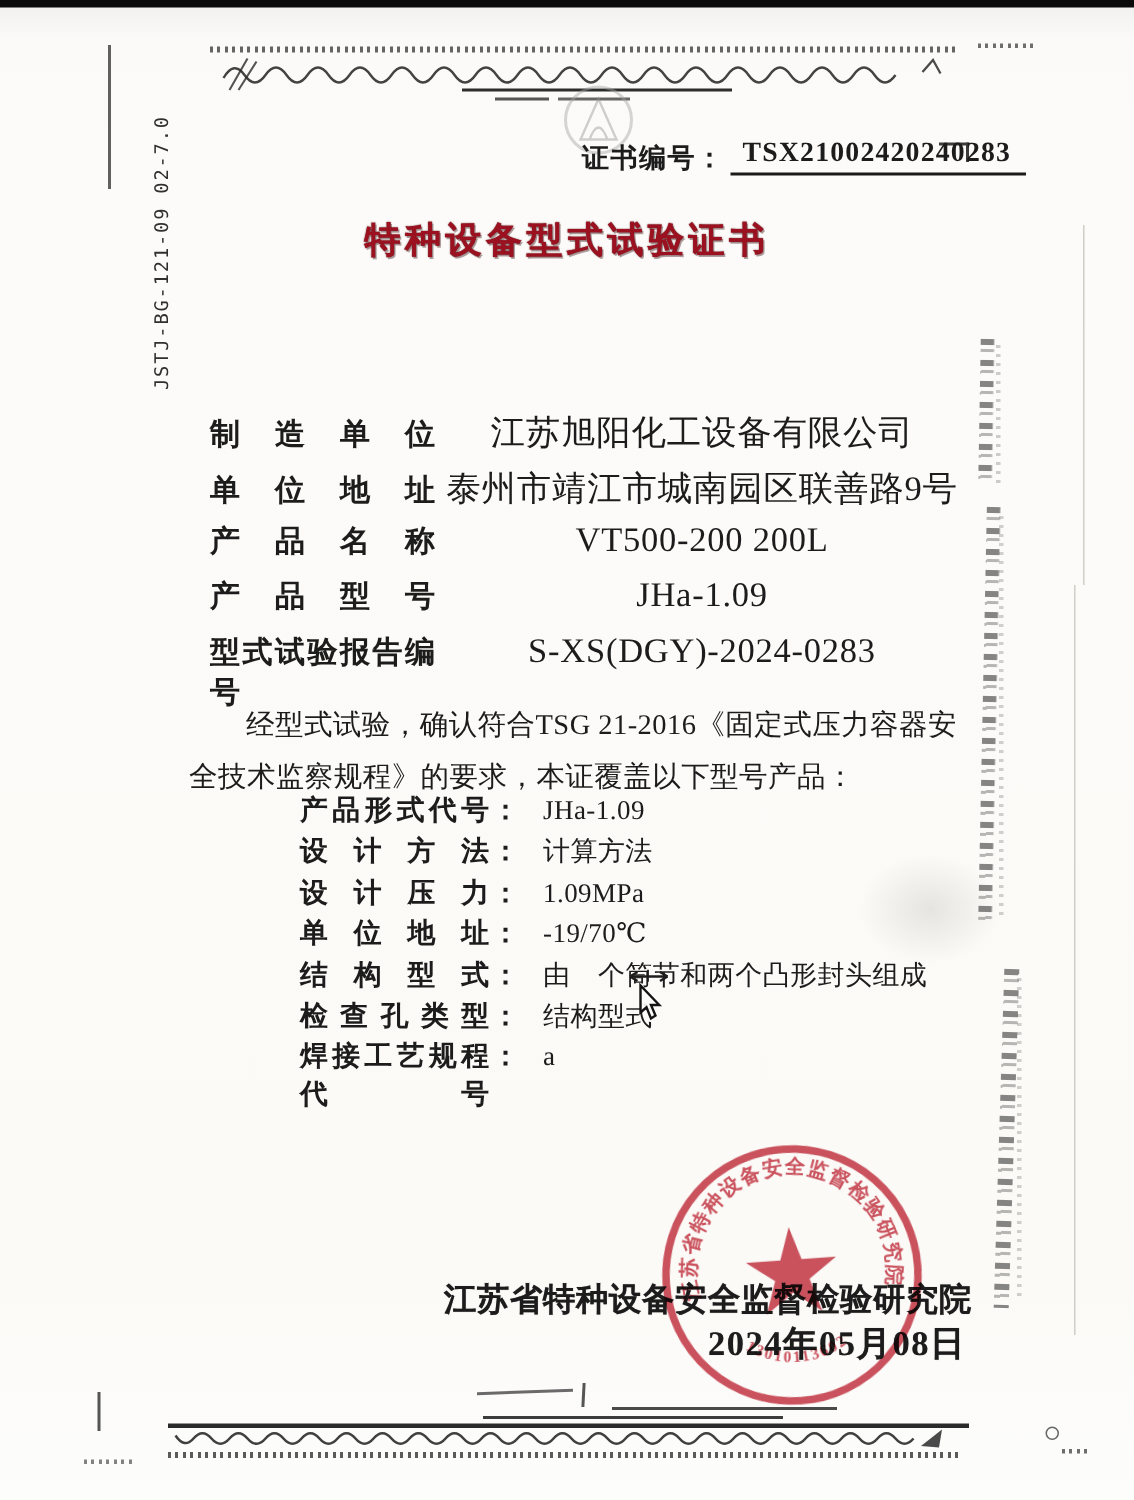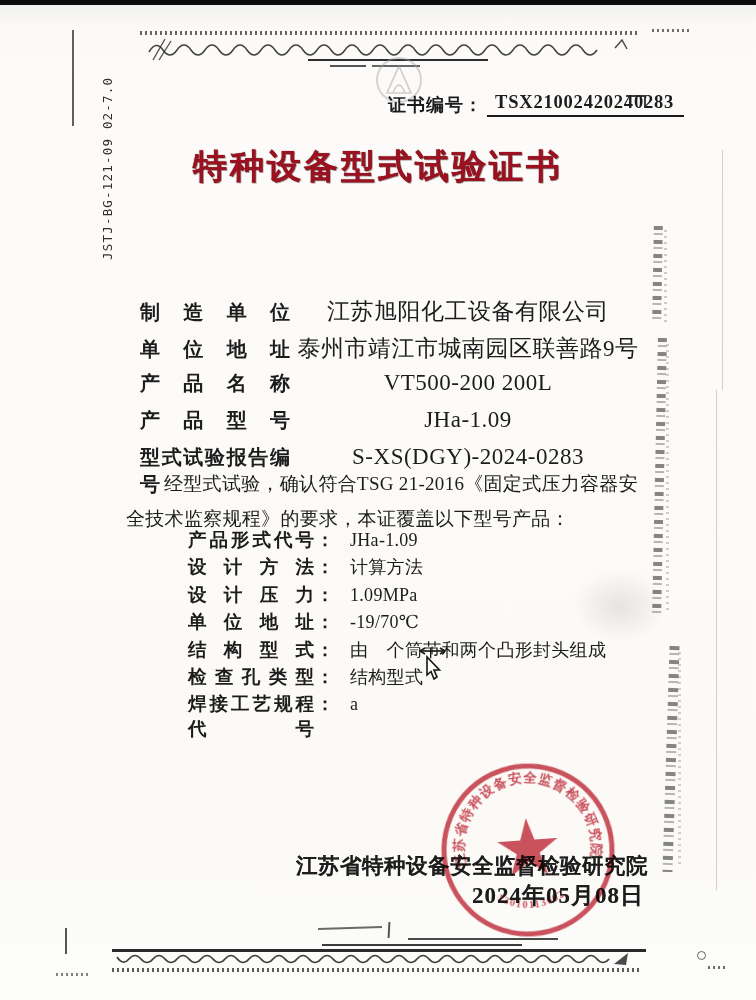--- a/index.html
+++ b/index.html
@@ -45,33 +45,33 @@
   .dots-bl{top:973px;left:56px;width:34px;height:3px;opacity:.6;}
   
   .vcode{top:172px;left:28px;width:160px;height:16px;transform:rotate(-90deg);
     font-family:"DejaVu Sans Mono","Liberation Mono",monospace;font-size:12.5px;letter-spacing:1.2px;
     color:#2f2f2f;text-align:center;white-space:nowrap;}
   
   .cert-row{top:92px;left:388px;display:flex;align-items:flex-end;}
   .cert-label{font-size:18px;font-weight:600;letter-spacing:1px;}
   .cert-value{font-size:18.5px;font-weight:700;letter-spacing:.8px;border-bottom:2.5px solid #1a1a1a;padding:0 10px 2px 8px;margin-left:4px;}
   
-  .title{top:144px;left:76px;width:604px;text-align:center;font-size:34px;font-weight:700;
+  .title{top:144px;left:76px;width:604px;text-align:center;font-size:24px;font-weight:700;
     color:#9c1120;letter-spacing:3px;text-shadow:0 0 1px #4a0208,1px 1px 0 rgba(40,0,4,.35);}
   .subtitle{top:196px;left:76px;width:604px;text-align:center;font-size:28px;font-weight:700;
     color:#a8141f;letter-spacing:1px;text-shadow:0 0 .8px #5a060d;}
   
-  .fields{top:273px;left:140px;width:506px;margin-top:23px;}
+  .fields{top:273px;left:140px;width:506px;}
   .frow{display:flex;align-items:baseline;margin-bottom:12.5px;height:24.5px;}
   .flabel{width:150px;font-size:20px;font-weight:600;text-align:justify;text-align-last:justify;letter-spacing:0;}
   .fvalue{flex:1;text-align:center;font-size:23px;font-weight:500;letter-spacing:.5px;}
   
   .statement{top:466px;left:126px;width:516px;font-size:19px;line-height:35px;text-indent:2em;letter-spacing:.3px;font-weight:500;}
   
-  .specs{top:527px;left:188px;width:460px;}
+  .specs{top:527px;left:200px;width:460px;}
   .srow{display:flex;align-items:baseline;height:27.4px;}
   .slabel{width:126px;font-size:18.5px;font-weight:600;text-align:justify;text-align-last:justify;}
   .scolon{font-size:18px;font-weight:600;margin-left:2px;}
   .svalue{margin-left:16px;font-size:18px;font-weight:500;letter-spacing:.3px;white-space:pre;}
   
   .issuer{top:851px;left:296px;font-size:21.5px;font-weight:600;letter-spacing:.5px;text-shadow:0 0 .5px rgba(0,0,0,.5);}
   .date{top:880px;left:472px;font-size:23px;font-weight:600;letter-spacing:1px;text-shadow:0 0 .5px rgba(0,0,0,.5);}
   
   .seal{top:760px;left:438px;width:180px;height:180px;mix-blend-mode:multiply;opacity:.9;filter:blur(.35px);transform:rotate(-4deg);}
   

